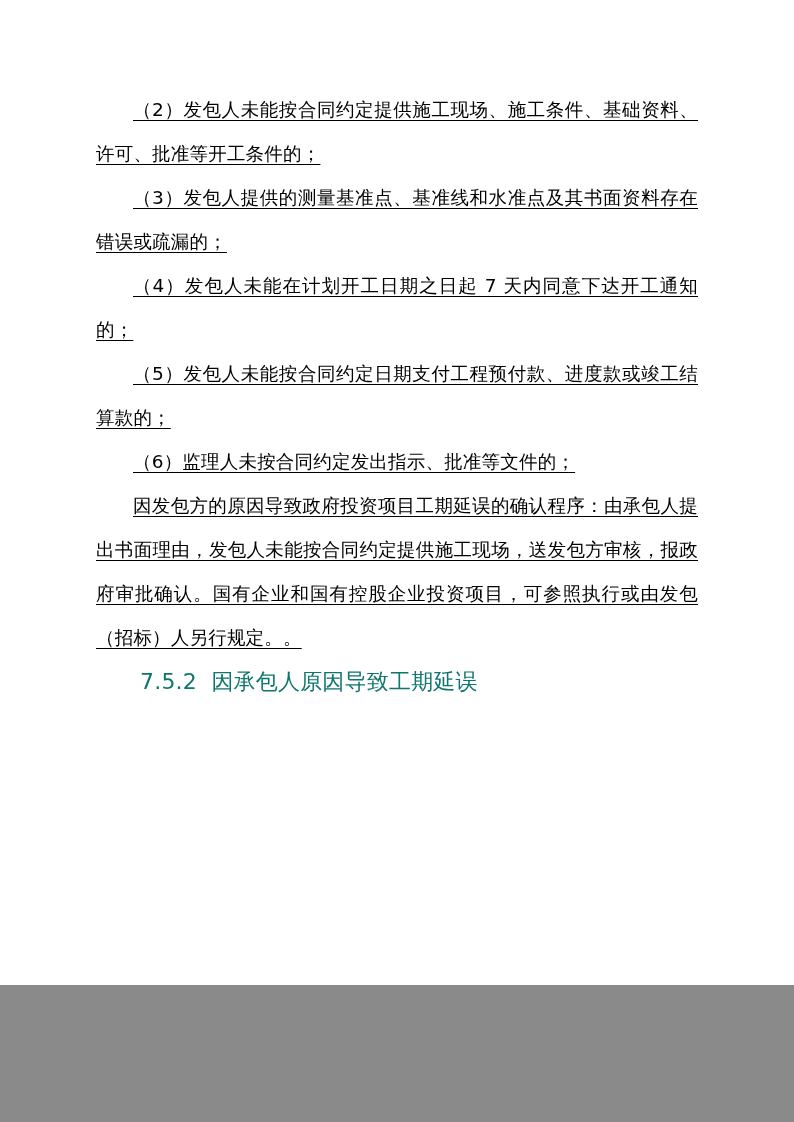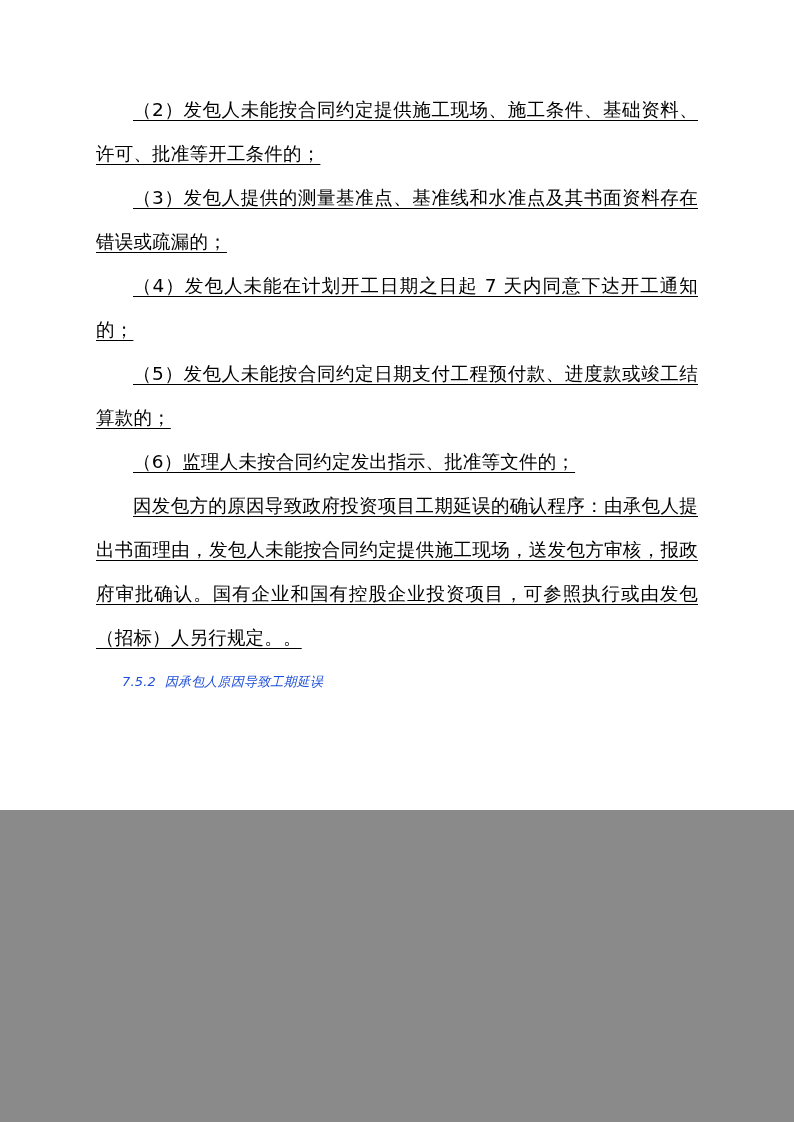--- a/index.html
+++ b/index.html
@@ -6,21 +6,21 @@
     margin: 0;
     padding: 0;
     background: #8a8a8a;
   }
   body {
     font-family: "DejaVu Sans", "Liberation Sans", sans-serif;
   }
   .page {
     position: relative;
     width: 794px;
-    height: 810px;
+    height: 985px;
     background: #ffffff;
     margin: 0 auto;
     box-sizing: border-box;
     overflow: hidden;
   }
   .content {
     position: absolute;
     left: 96px;
     top: 88px;
     width: 602px;
@@ -36,26 +36,25 @@
   }
   p.indent {
     text-indent: 2em;
   }
   .u {
     text-decoration: underline;
     text-underline-offset: 4px;
     text-decoration-thickness: 1px;
   }
   .heading {
-    font-size: 13px;
+    font-size: 22px;
     line-height: 44px;
     text-indent: 2em;
     margin: 0;
-    color: #1d4ed8;
-    font-style: italic;
+    color: #0f766e;
   }
   .page-number {
     position: absolute;
     left: 0;
     right: 0;
     top: 1038px;
     text-align: center;
     font-size: 14px;
     color: #000;
     font-family: "Liberation Serif", serif;

